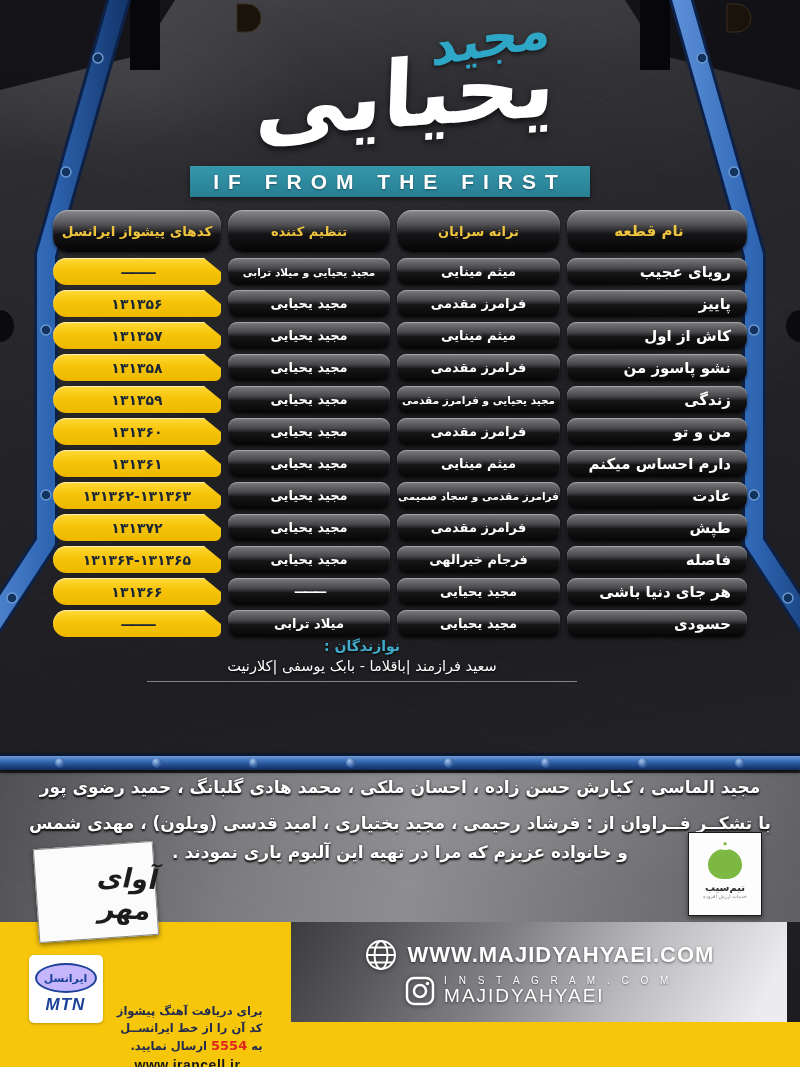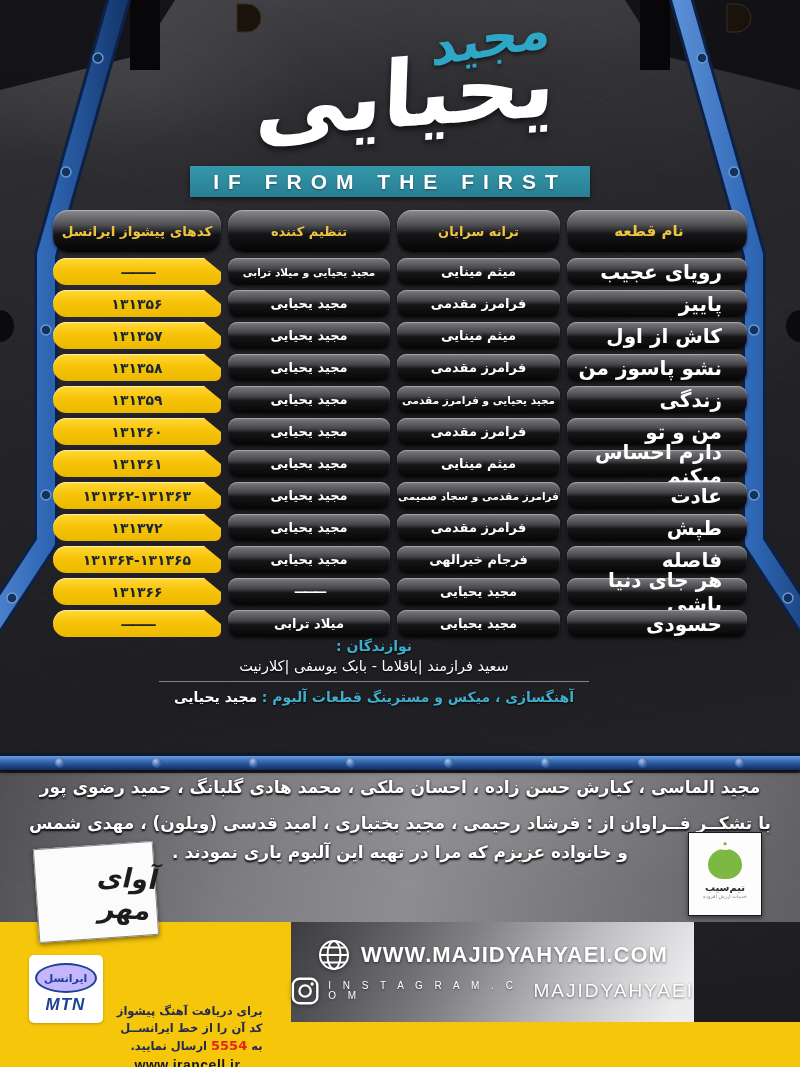--- a/index.html
+++ b/index.html
@@ -52,38 +52,38 @@
     border-radius:9px;
     background:linear-gradient(180deg,#7c7c80 0%,#48484b 38%,#151517 55%,#060607 100%);
     box-shadow:inset 0 1px 1px rgba(255,255,255,.35), 0 2px 3px rgba(0,0,0,.55);
     color:#fff;
   }
   .hcell{
     height:42px;border-radius:15px;margin-bottom:1px;
     background:linear-gradient(180deg,#8b8b8f 0%,#525256 34%,#141416 58%,#050506 100%);
     color:#eec43f;font-size:13.5px;font-weight:bold;
   }
-  .c-name{width:180px;justify-content:flex-start;padding-right:25px;font-size:20px;font-weight:bold;}
+  .c-name{width:180px;justify-content:flex-start;padding-right:16px;font-size:15px;font-weight:bold;}
   .hcell.c-name{justify-content:center;padding-right:16px;font-size:15px;}
   .c-lyr{width:163px;font-size:13px;font-weight:bold;}
   .c-arr{width:162px;font-size:13px;font-weight:bold;}
   .c-code{width:168px;}
   .cell{height:27px;}
   .cell.small{font-size:10.5px;}
   .cell.code-pill{
     direction:ltr;border-radius:14px 2px 6px 14px;
     clip-path:polygon(0 0, calc(100% - 17px) 0, 100% 52%, 100% 100%, 0 100%);
     background:linear-gradient(180deg,#ffd838 0%,#f7c40a 45%,#edb900 100%);
     box-shadow:inset 0 1px 1px rgba(255,255,255,.6);
     color:#1b2636;font-weight:bold;font-size:14px;
   }
   .cell.dash{letter-spacing:-3px;font-weight:bold;}
 
   
-  .musicians{position:absolute;top:638px;left:12px;width:724px;z-index:4;text-align:center;direction:rtl;}
+  .musicians{position:absolute;top:638px;left:0;width:724px;z-index:4;text-align:center;direction:rtl;}
   .mus-heading{color:#41adcd;font-size:14px;font-weight:bold;margin-bottom:4px;text-shadow:0 1px 2px #000;}
   .mus-line{color:#fff;font-size:14.5px;margin-bottom:7px;text-shadow:0 1px 2px #000;}
   .mus-divider{width:430px;height:1px;background:rgba(255,255,255,.45);margin:4px auto 7px auto;}
   .mastering{font-size:14px;text-shadow:0 1px 2px #000;}
   .mastering .lbl{color:#41adcd;font-weight:bold;}
   .mastering .val{color:#fff;font-weight:bold;}
 
   
   .rivet-bar{
     position:absolute;top:753px;left:0;width:800px;height:17px;z-index:4;
@@ -140,28 +140,28 @@
     width:58px;height:26px;border:2px solid #1c4198;border-radius:50%;
     background:#c4b5fd;display:flex;align-items:center;justify-content:center;
   }
   .irancell-oval span{font-size:11px;font-weight:bold;color:#1c4198;direction:rtl;}
   .mtn{font-family:"Liberation Sans",sans-serif;font-size:17px;font-weight:bold;font-style:italic;color:#1c4198;letter-spacing:1px;}
   .irancell-text{direction:rtl;text-align:right;color:#232b4e;font-size:11.5px;font-weight:bold;line-height:17px;width:150px;margin-top:48px;}
   .irancell-text .code-red{color:#e0261d;font-size:13px;}
   .irancell-site{font-family:"Liberation Sans",sans-serif;direction:ltr;text-align:center;font-size:14px;font-weight:bold;color:#17181c;margin-top:2px;letter-spacing:.5px;}
 
   .gray-band{
-    position:absolute;top:922px;left:291px;width:403px;height:100px;z-index:4;
+    position:absolute;top:922px;left:291px;width:496px;height:100px;z-index:4;
     background:linear-gradient(118deg,#3c3c3f 0%,#57575b 18%,#808085 42%,#bcbcc0 68%,#ececee 94%);
     display:flex;flex-direction:column;align-items:center;justify-content:center;gap:4px;
   }
   .site-row{display:flex;align-items:center;gap:10px;}
   .site-text{font-family:"Liberation Sans",sans-serif;color:#fff;font-weight:bold;font-size:22px;letter-spacing:1px;text-shadow:0 1px 3px rgba(0,0,0,.55);}
   .insta-row{display:flex;align-items:center;gap:9px;}
-  .insta-text{display:flex;flex-direction:row;line-height:1.05;}
+  .insta-text{display:flex;flex-direction:column;line-height:1.05;}
   .insta-domain{font-family:"Liberation Sans",sans-serif;color:#fff;font-size:10px;letter-spacing:4.5px;text-shadow:0 1px 2px rgba(0,0,0,.5);}
   .insta-handle{font-family:"Liberation Sans",sans-serif;color:#fff;font-weight:normal;font-size:19px;letter-spacing:2px;text-shadow:0 1px 3px rgba(0,0,0,.55);}
   .bottom-strip{position:absolute;top:1022px;left:0;width:800px;height:45px;background:#f6c60b;z-index:3;}
 
   .globe-icon-svg, .insta-icon-svg{filter:drop-shadow(0 1px 2px rgba(0,0,0,.5));}
 </style>
 </head>
 <body>
 
 <div class="page">
@@ -306,24 +306,20 @@
     <div class="cell c-arr">میلاد ترابی</div>
     <div class="cell c-code code-pill dash">———</div>
   </div>
 </div>
   </section>
 
   <section class="musicians">
     <div class="mus-heading">نوازندگان :</div>
     <div class="mus-line">سعید فرازمند |باقلاما - بابک یوسفی |کلارنیت</div>
     <div class="mus-divider"></div>
-    <div class="mastering">
-      <span class="lbl">آهنگسازی ، میکس و مسترینگ قطعات آلبوم :</span>
-      <span class="val">مجید یحیایی</span>
-    </div>
   </section>
 
   <div class="rivet-bar">
     <span class="rivet"></span>
     <span class="rivet"></span>
     <span class="rivet"></span>
     <span class="rivet"></span>
     <span class="rivet"></span>
     <span class="rivet"></span>
     <span class="rivet"></span>

